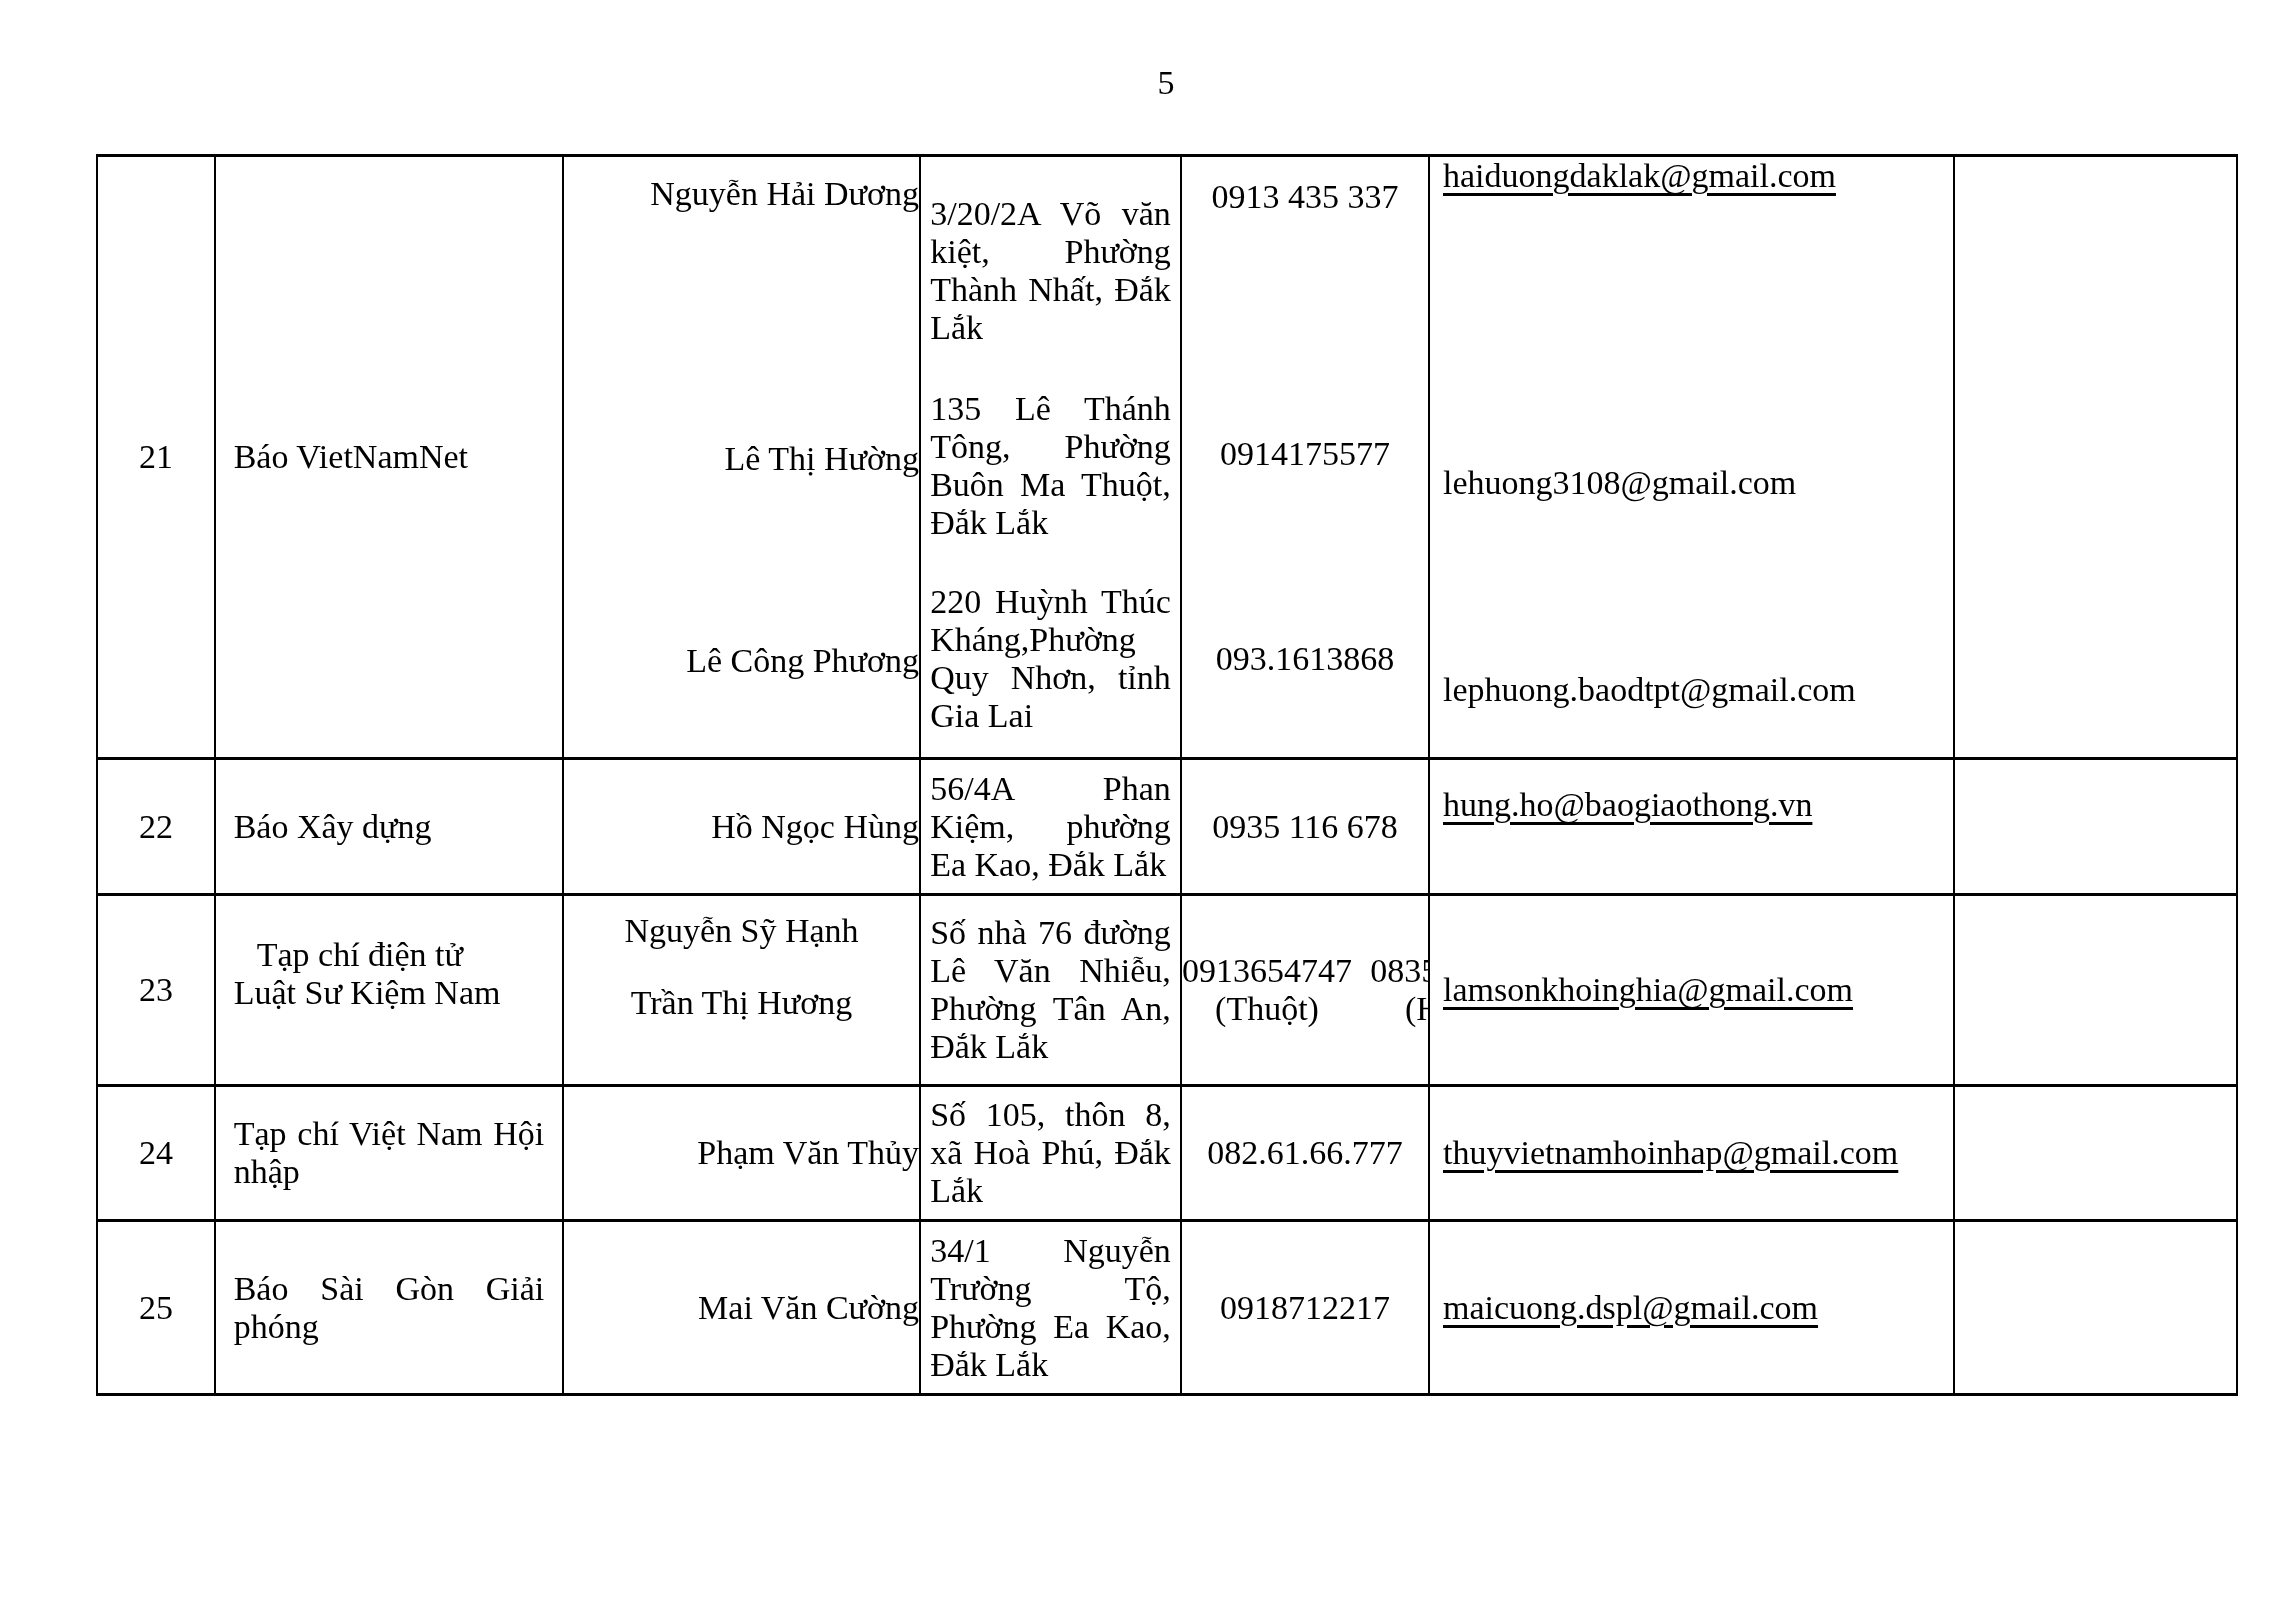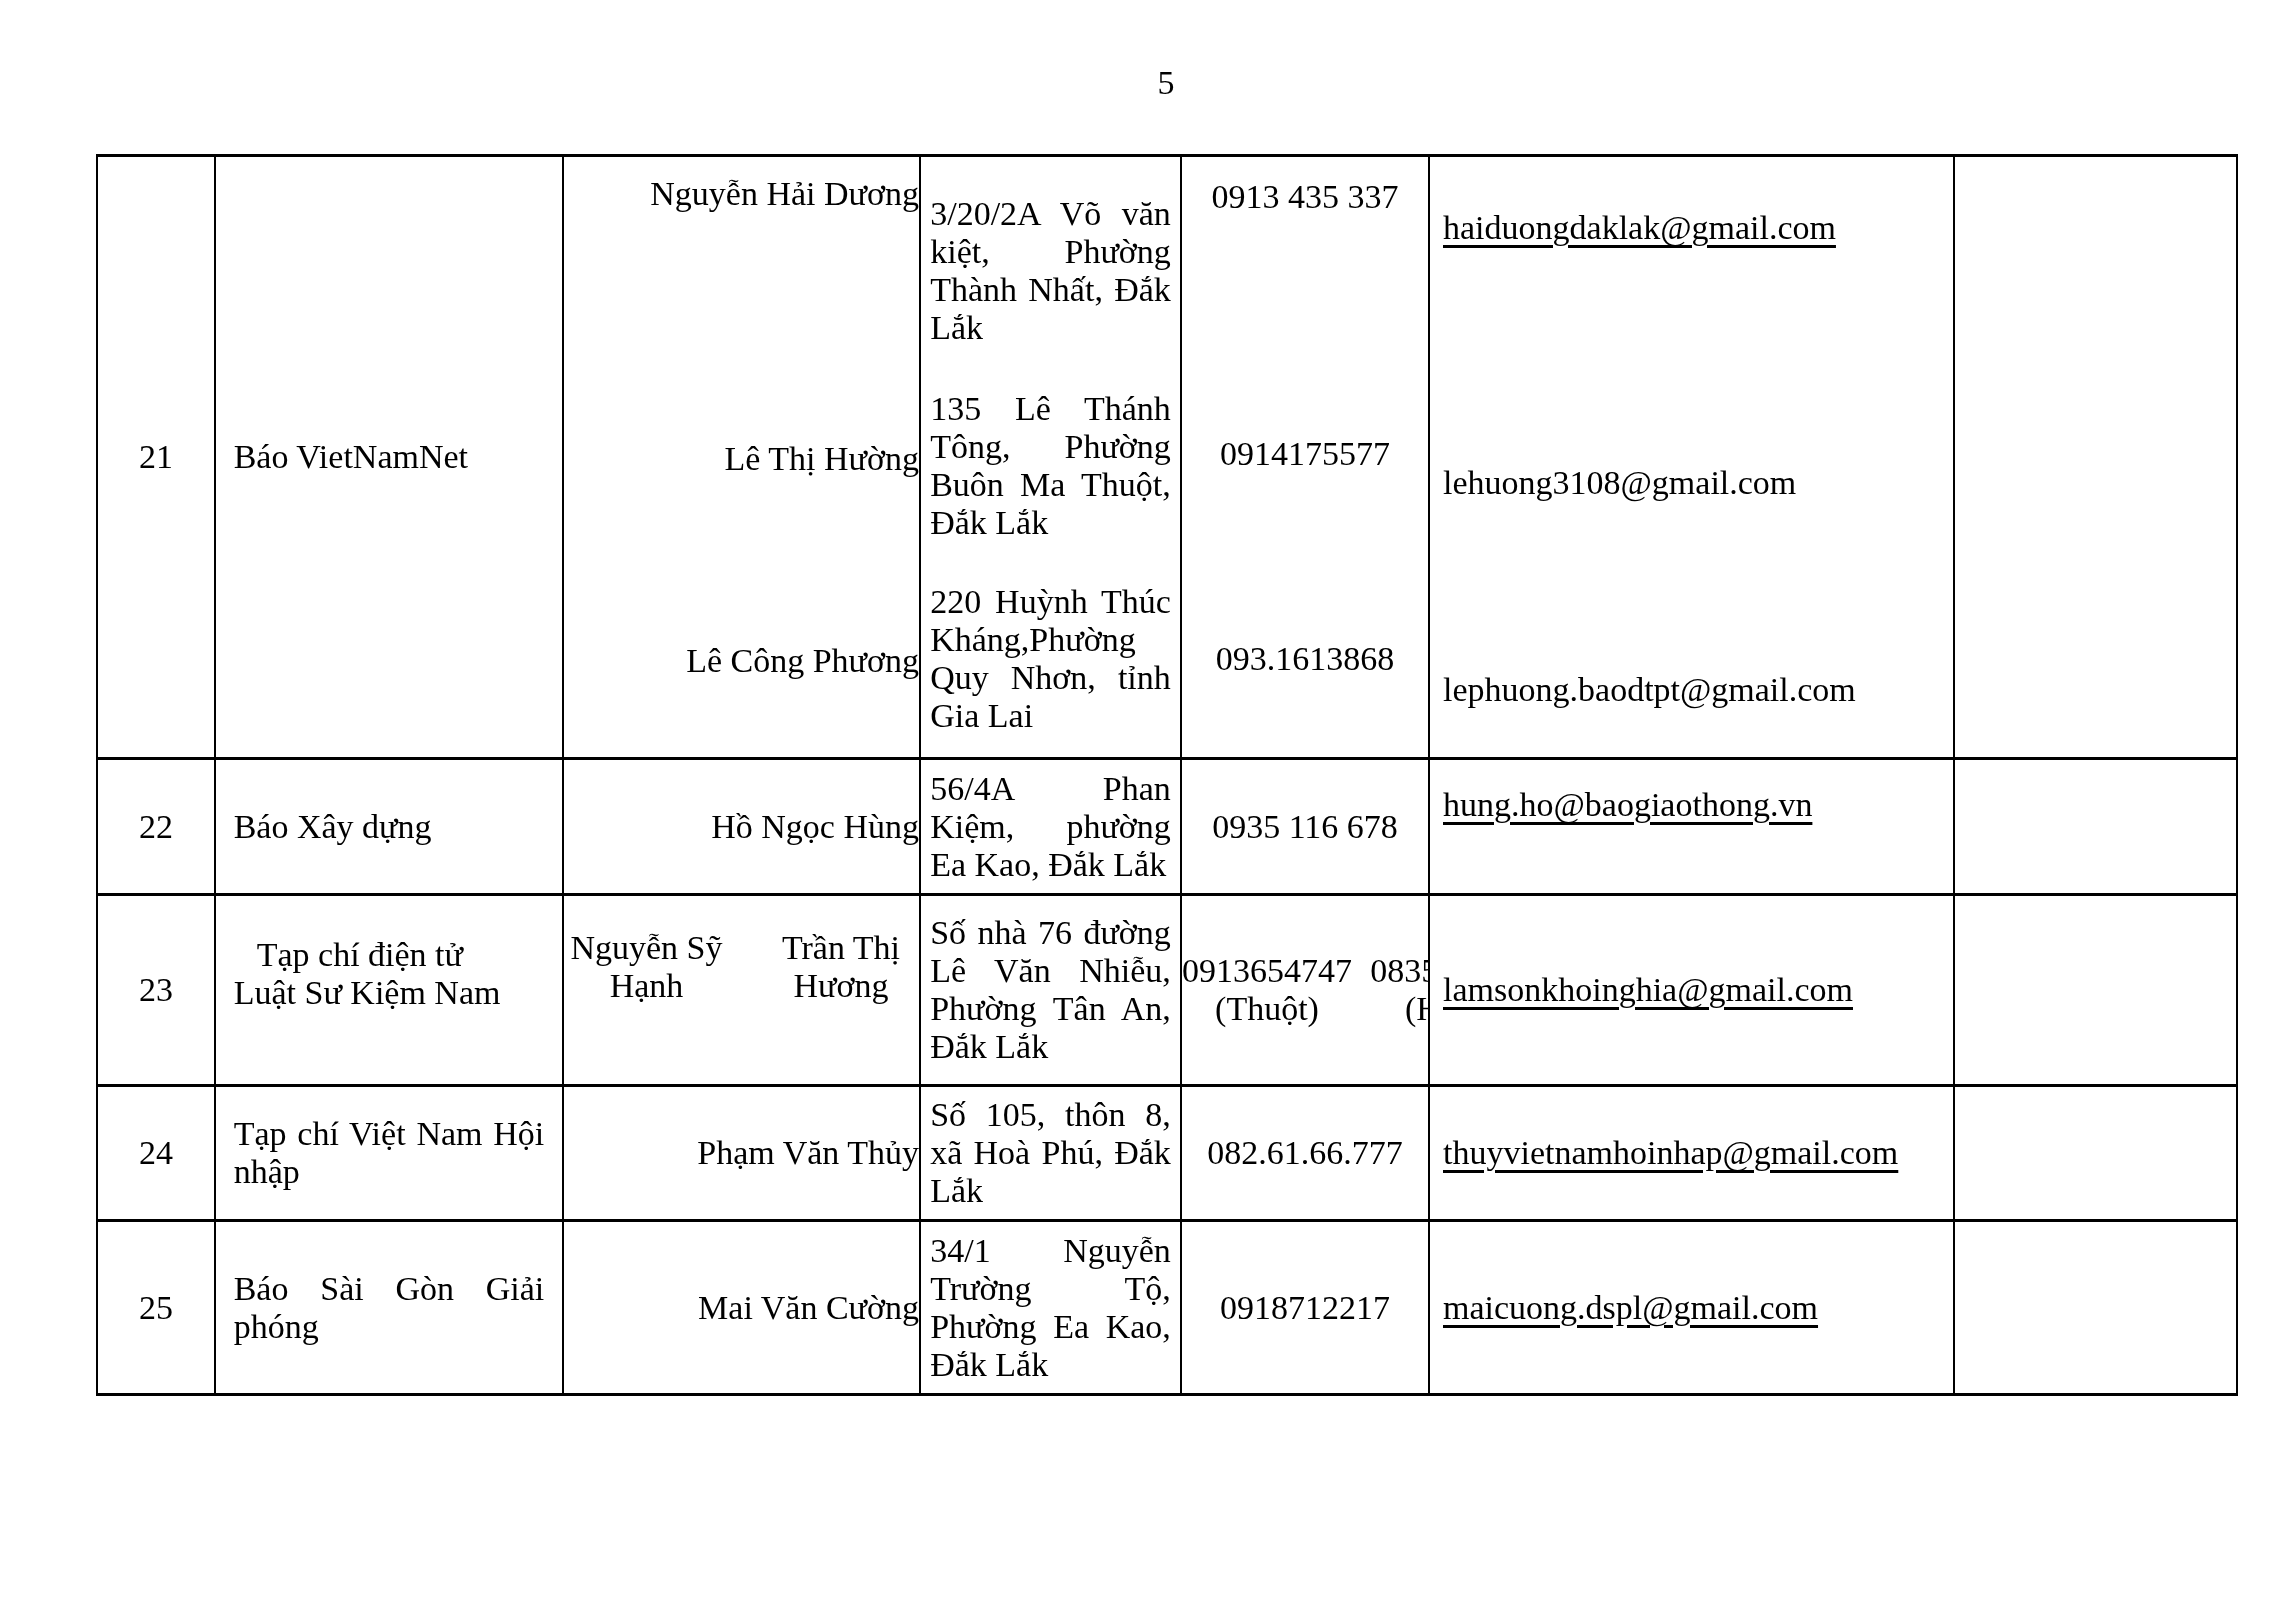--- a/index.html
+++ b/index.html
@@ -42,35 +42,35 @@
   
   td.stacked { vertical-align:top; }
   .blocks { display:flex; flex-direction:column; height:597px; }
   .blk { display:flex; flex-direction:column; }
   .b1 { height:196px; justify-content:flex-start; }
   .b2 { height:201px; justify-content:center; }
   .b3 { height:199px; justify-content:center; }
   .pt22 { padding-top:14.4px;margin-top:24px; }
   .pt28 { padding-top:18.3px; }
   .pt32 { padding-top:21px; }
-  .pt80 { padding-top:52px; }
+  .pt80 { }
   .dn8  { position:relative; top:5.2px; }
   .dn10 { position:relative; top:1px; }
   .dn12 { position:relative; top:7.9px; }
   .dn45 { position:relative; top:29px; }
   .dn55 { position:relative; top:36px; }
   .up25 { position:relative; top:-16.4px; }
   .up35 { position:relative; top:-23px; }
 
   
   .v-top { vertical-align:top; padding-top:26px; }
 
   
   .c-name.centered { text-align:center; padding-left:0; }
-  .names-stack { display:flex; flex-direction:row; gap:34px; }
+  .names-stack { display:flex; flex-direction:column; gap:34px; }
   .pgroups { display:flex; flex-direction:row; gap:18.3px; }
   .org-l1 { padding-left:23px; }
 </style>
 </head>
 <body>
 
 <div class="page-number">5</div>
 
 <table class="contacts">
   <colgroup>

